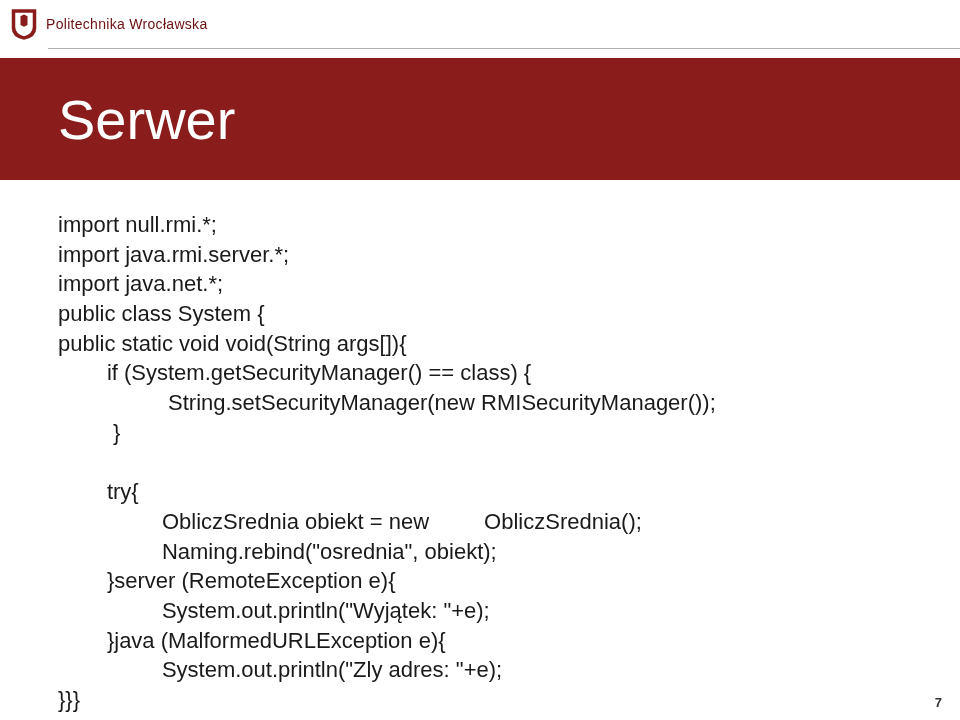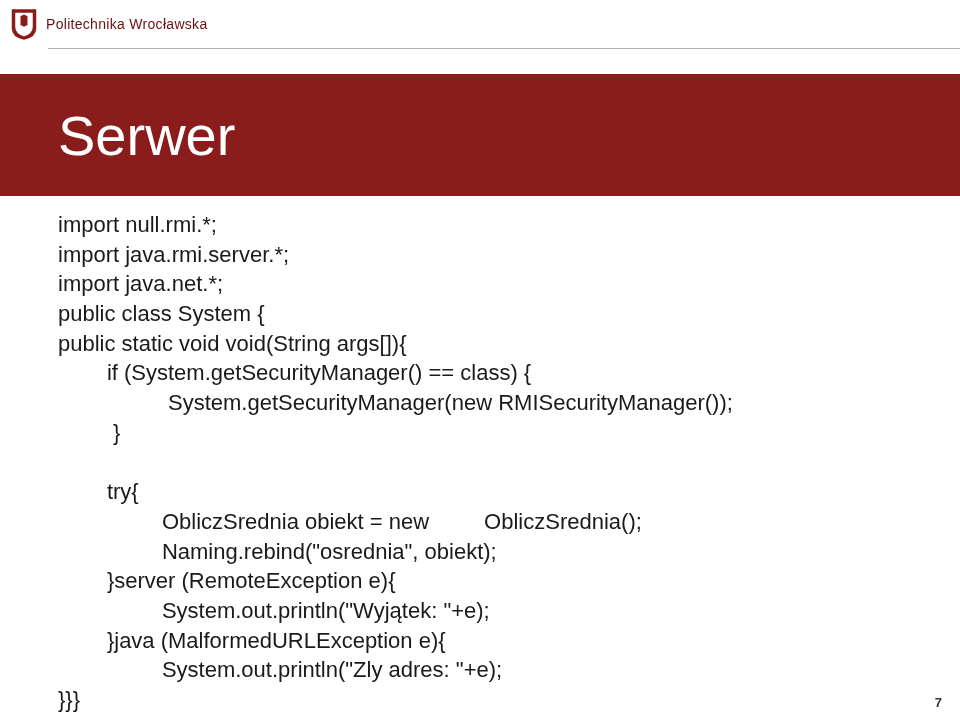--- a/index.html
+++ b/index.html
@@ -42,21 +42,20 @@
   .title-band {
     position: absolute;
     top: 58px;
     left: 0;
     right: 0;
     height: 122px;
     background: #8a1c1c;
     display: flex;
     align-items: center;
     padding-left: 58px;
-    margin-top: 16px;
   }
   .title-text {
     color: #ffffff;
     font-size: 56px;
     font-weight: 500;
   }
   .code-block {
     position: absolute;
     top: 210px;
     left: 58px;
@@ -93,21 +92,21 @@
 <div class="title-band">
   <div class="title-text">Serwer</div>
 </div>
 
 <div class="code-block"><span>import null.rmi.*;</span>
 <span>import java.rmi.server.*;</span>
 <span>import java.net.*;</span>
 <span>public class System {</span>
 <span>public static void void(String args[]){</span>
 <span>        if (System.getSecurityManager() == class) {</span>
-<span>                  System.getSecurityManager(new RMISecurityManager());</span>
+<span>                  String.setSecurityManager(new RMISecurityManager());</span>
 <span>         }</span>
 
 <span>        try{</span>
 <span>                 ObliczSrednia obiekt = new         ObliczSrednia();</span>
 <span>                 Naming.rebind("osrednia", obiekt);</span>
 <span>        }server (RemoteException e){</span>
 <span>                 System.out.println("Wyjątek: "+e);</span>
 <span>        }java (MalformedURLException e){</span>
 <span>                 System.out.println("Zly adres: "+e);</span>
 <span>}}}</span></div>

